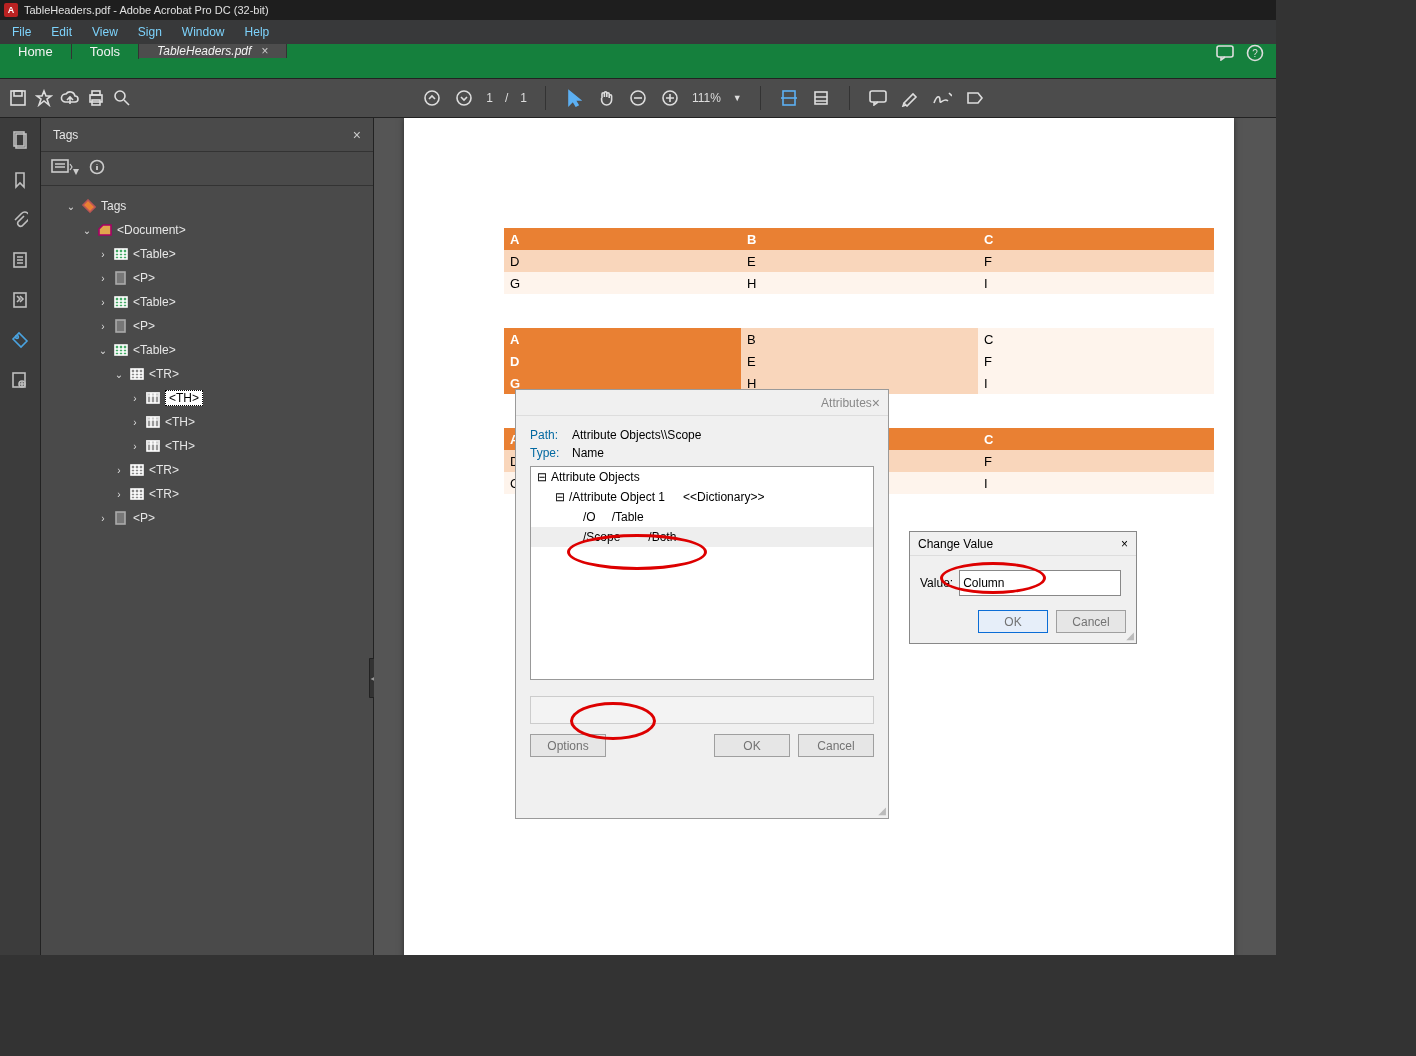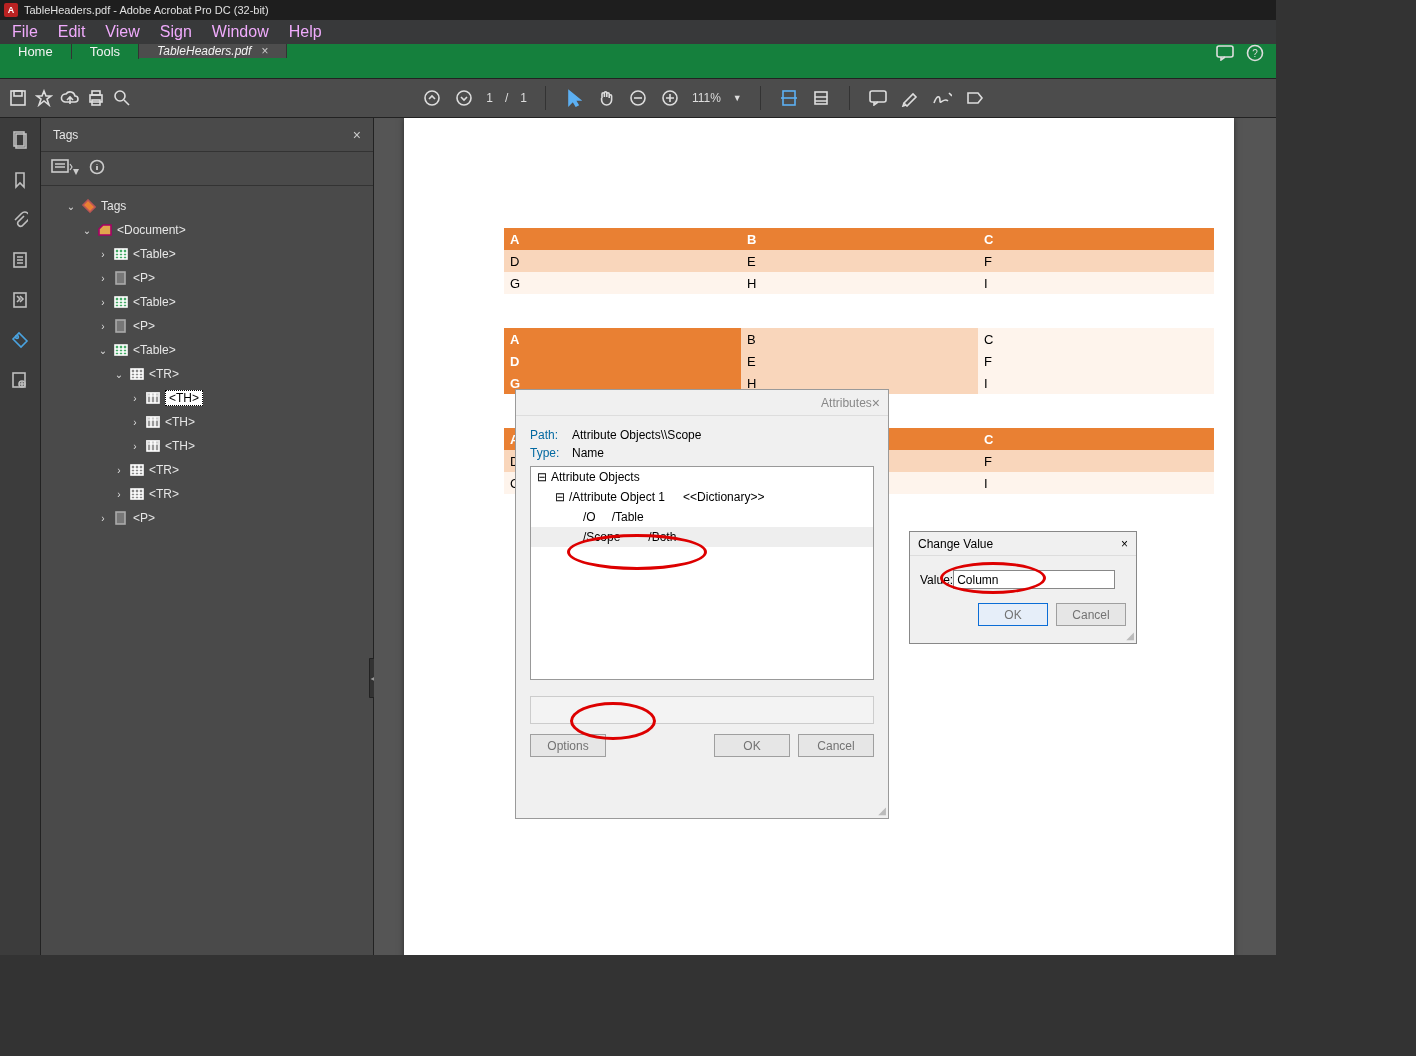--- a/index.html
+++ b/index.html
@@ -28,22 +28,22 @@
     display: inline-flex; align-items: center; justify-content: center; color:#fff; font-weight:bold; font-size:9px;
   }
   
   .menubar {
     background: #38393a;
     height: 24px;
     display: flex;
     align-items: center;
     padding: 0 4px;
     gap: 4px;
-    font-size: 16px;
-    color: #f0abfc;
+    font-size: 12px;
+    color: #7dd3fc;
   }
   .menubar span { padding: 3px 8px; }
   
   .tabsrow {
     background: #15803d;
     height: 34px;
     display: flex;
     align-items: flex-start;
     color: #f2f2f2;
   }
@@ -171,22 +171,22 @@
   .attrdlg .spacer { height:28px; border:1px solid #ccc; margin-top:16px; background:#fafafa42;}
   .attrdlg .bottom { display:flex; justify-content:space-between; margin-top:10px; padding-bottom:10px;}
   .attrdlg .resize{ position:absolute; right:2px; bottom:2px; color:#bbb; font-size:10px;}
   
   .cvdlg {
     position:absolute; left:909px; top:531px; width:228px; height:113px;
     background:#f0f0f0; border:1px solid #888;
     font-size:12px; color:#000;
   }
   .cvdlg .dlgtitle { height:24px; display:flex; align-items:center; justify-content:space-between; padding:0 8px; border-bottom:1px solid #ddd;}
-  .cvdlg .row1 { display:flex; align-items:center; padding:14px 10px 0 10px; }
-  .cvinput { height:19px; border:1px solid #888; font-size:12px; padding:0 3px; width:162px; font-family:inherit;}
+  .cvdlg .row1 { display:flex; align-items:center; padding:14px 10px 0 10px; gap:6px;}
+  .cvinput { height:26px; border:1px solid #888; font-size:12px; padding:0 3px; width:162px; font-family:inherit;}
   .cvdlg .brow { display:flex; justify-content:flex-end; gap:8px; padding:14px 10px 0 10px;}
   .cvdlg .okbtn { border:1px solid #0b6dd6; background:#e6eef9;}
   .cvdlg .resize{ position:absolute; right:2px; bottom:2px; color:#bbb; font-size:10px;}
   
   .oval { position:absolute; border:3px solid #d00; border-radius:50%; pointer-events:none; background:transparent;}
   
   svg { stroke:currentColor; fill:none; stroke-width:1.6; }
 </style>
 </head>
 <body>

